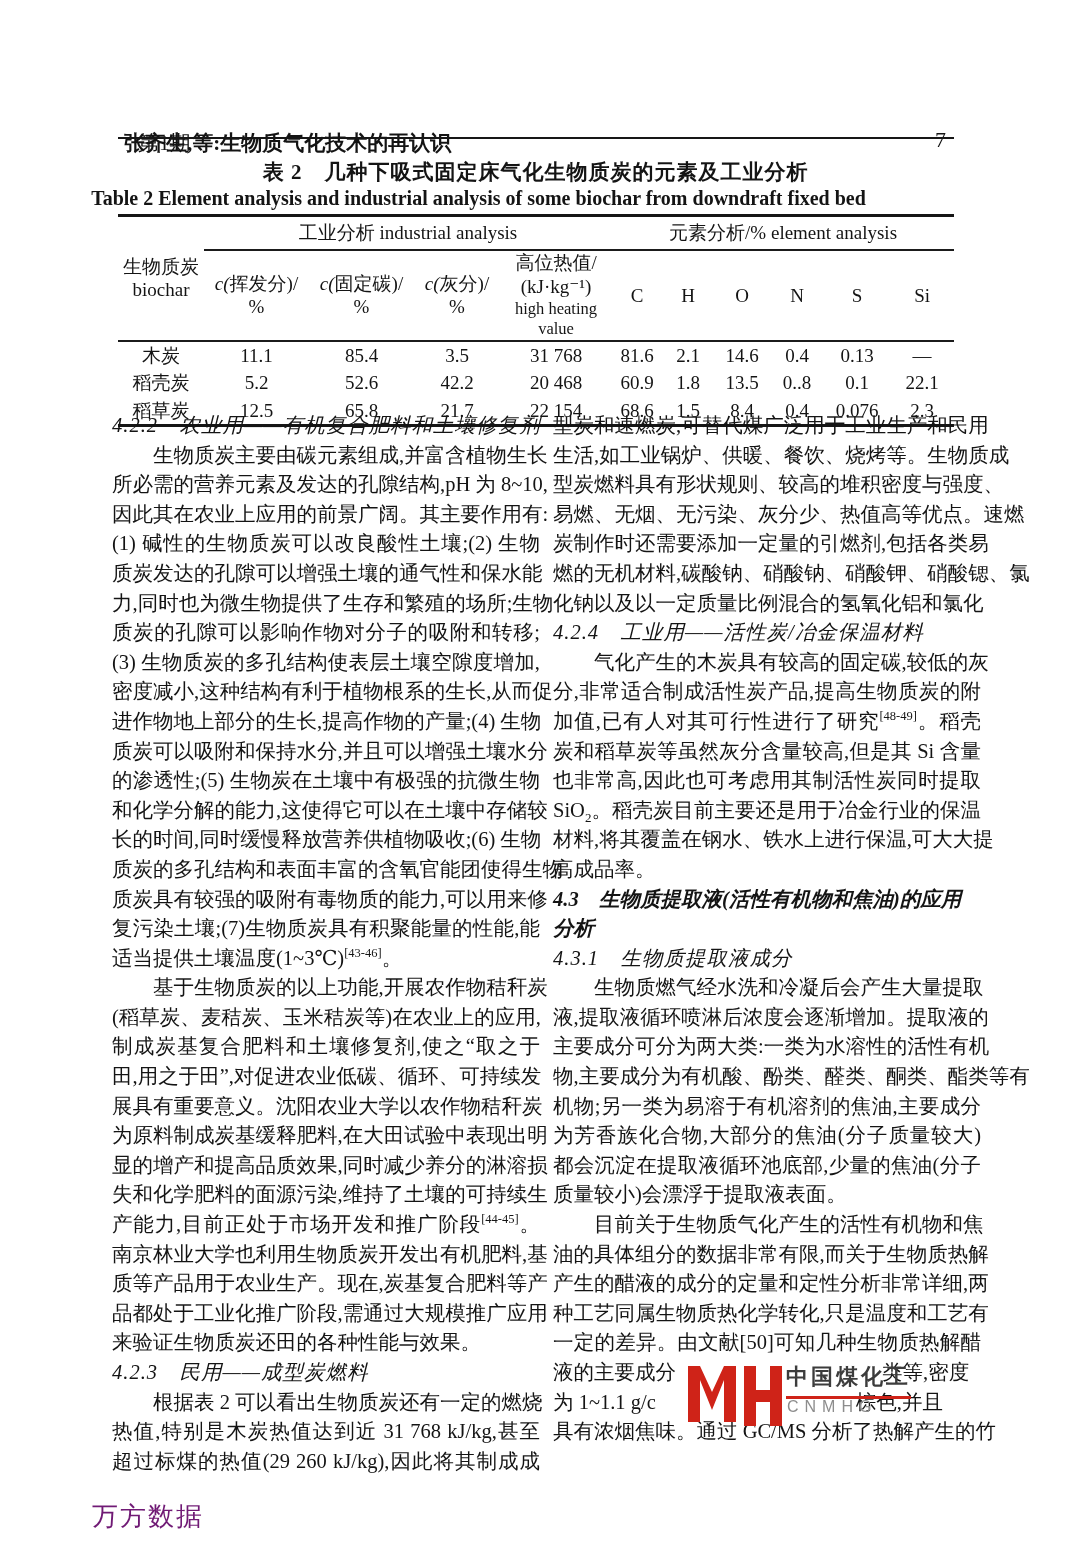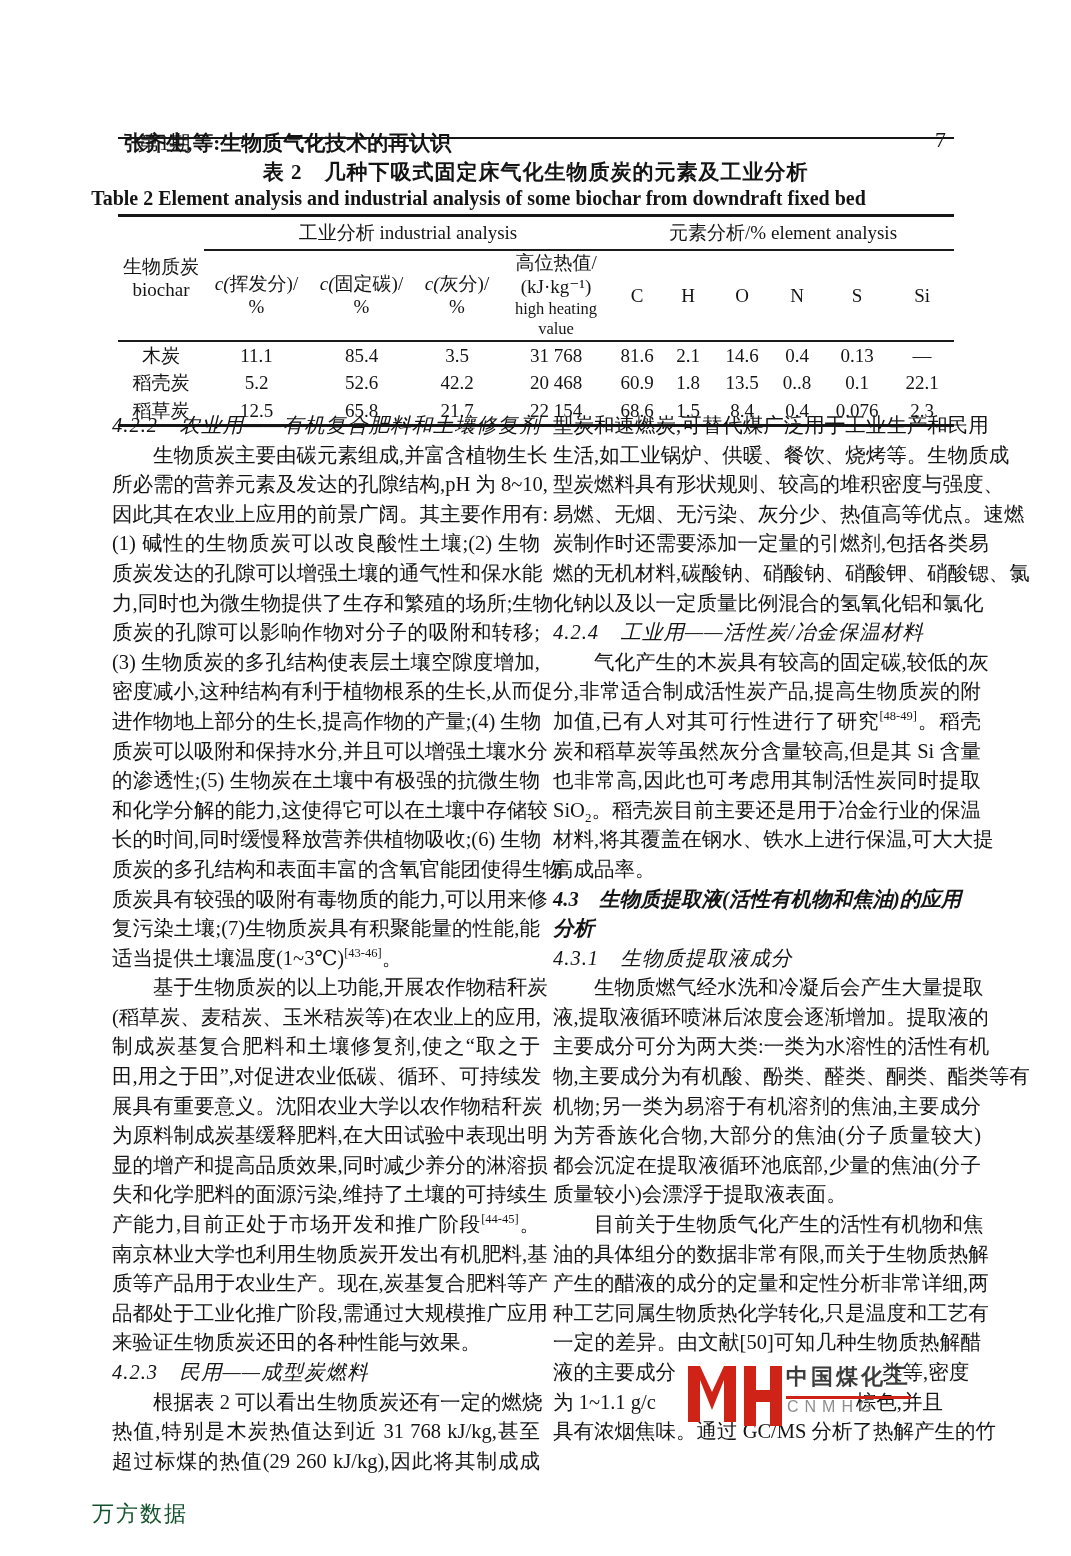--- a/index.html
+++ b/index.html
@@ -40,21 +40,21 @@
   .line sub{font-size:13px;line-height:0;}
   .gap{display:inline-block;height:1px;}
   
   .wm{position:absolute;left:688px;top:1364px;width:300px;height:64px;padding-left:19px;}
   .wm svg{position:absolute;left:0;top:2px;}
   .wm .cn{position:absolute;left:98px;top:-2px;font-size:22px;color:#3c3c3c;letter-spacing:3px;
           font-weight:bold;border-bottom:3px solid #cf2318;padding-bottom:4px;white-space:nowrap;}
   .wm .en{position:absolute;left:99px;top:34px;font-size:16px;color:#8d8d8d;letter-spacing:6px;
           font-family:"Liberation Sans","DejaVu Sans",sans-serif;white-space:nowrap;}
   
-  .wf{position:absolute;left:92px;top:1499px;font-size:22px;color:#14532d;letter-spacing:2px;
+  .wf{position:absolute;left:92px;top:1499px;font-size:26px;color:#701a75;letter-spacing:2px;
       font-family:"Liberation Sans","DejaVu Sans",sans-serif;}
 </style>
 </head>
 <body>
 
 <div class="runhead">
   <span class="issue">第1期</span>
   <span class="rtitle">张齐生,等:生物质气化技术的再认识</span>
   <span class="pageno">7</span>
 </div>

